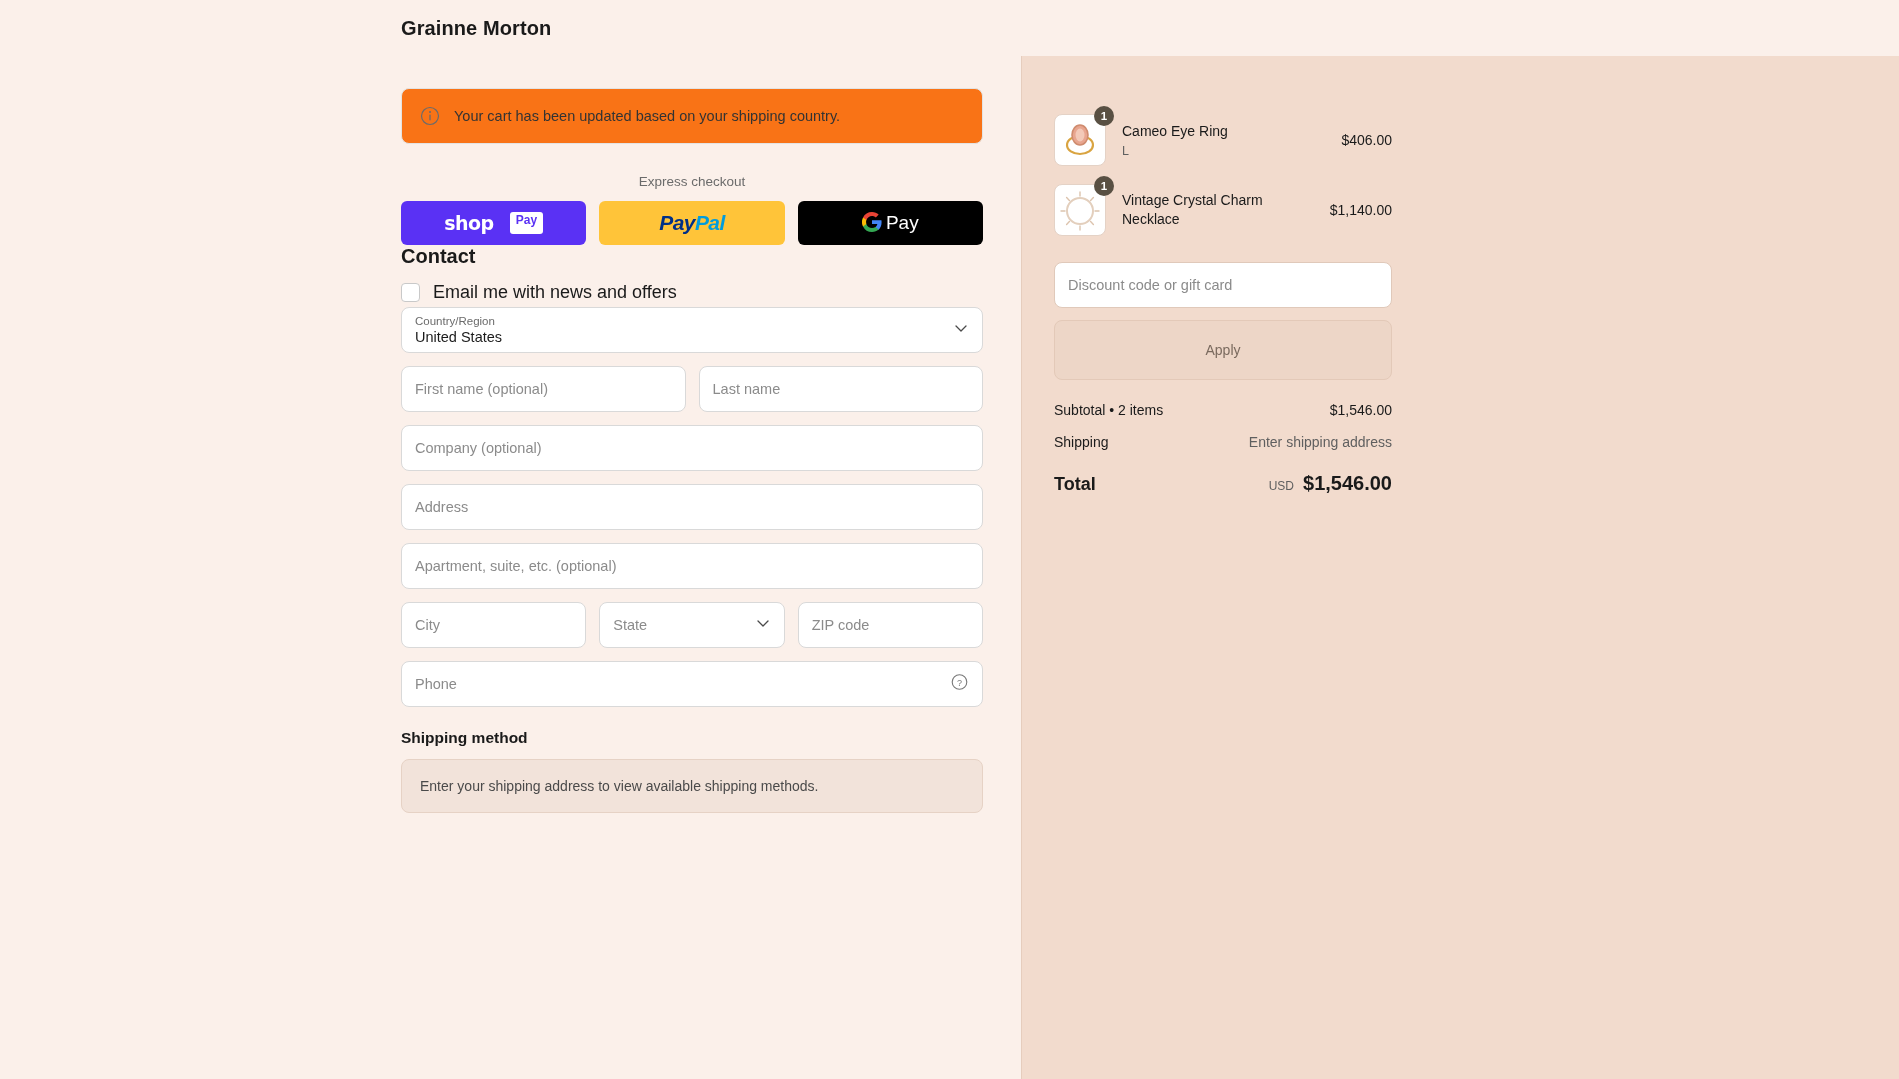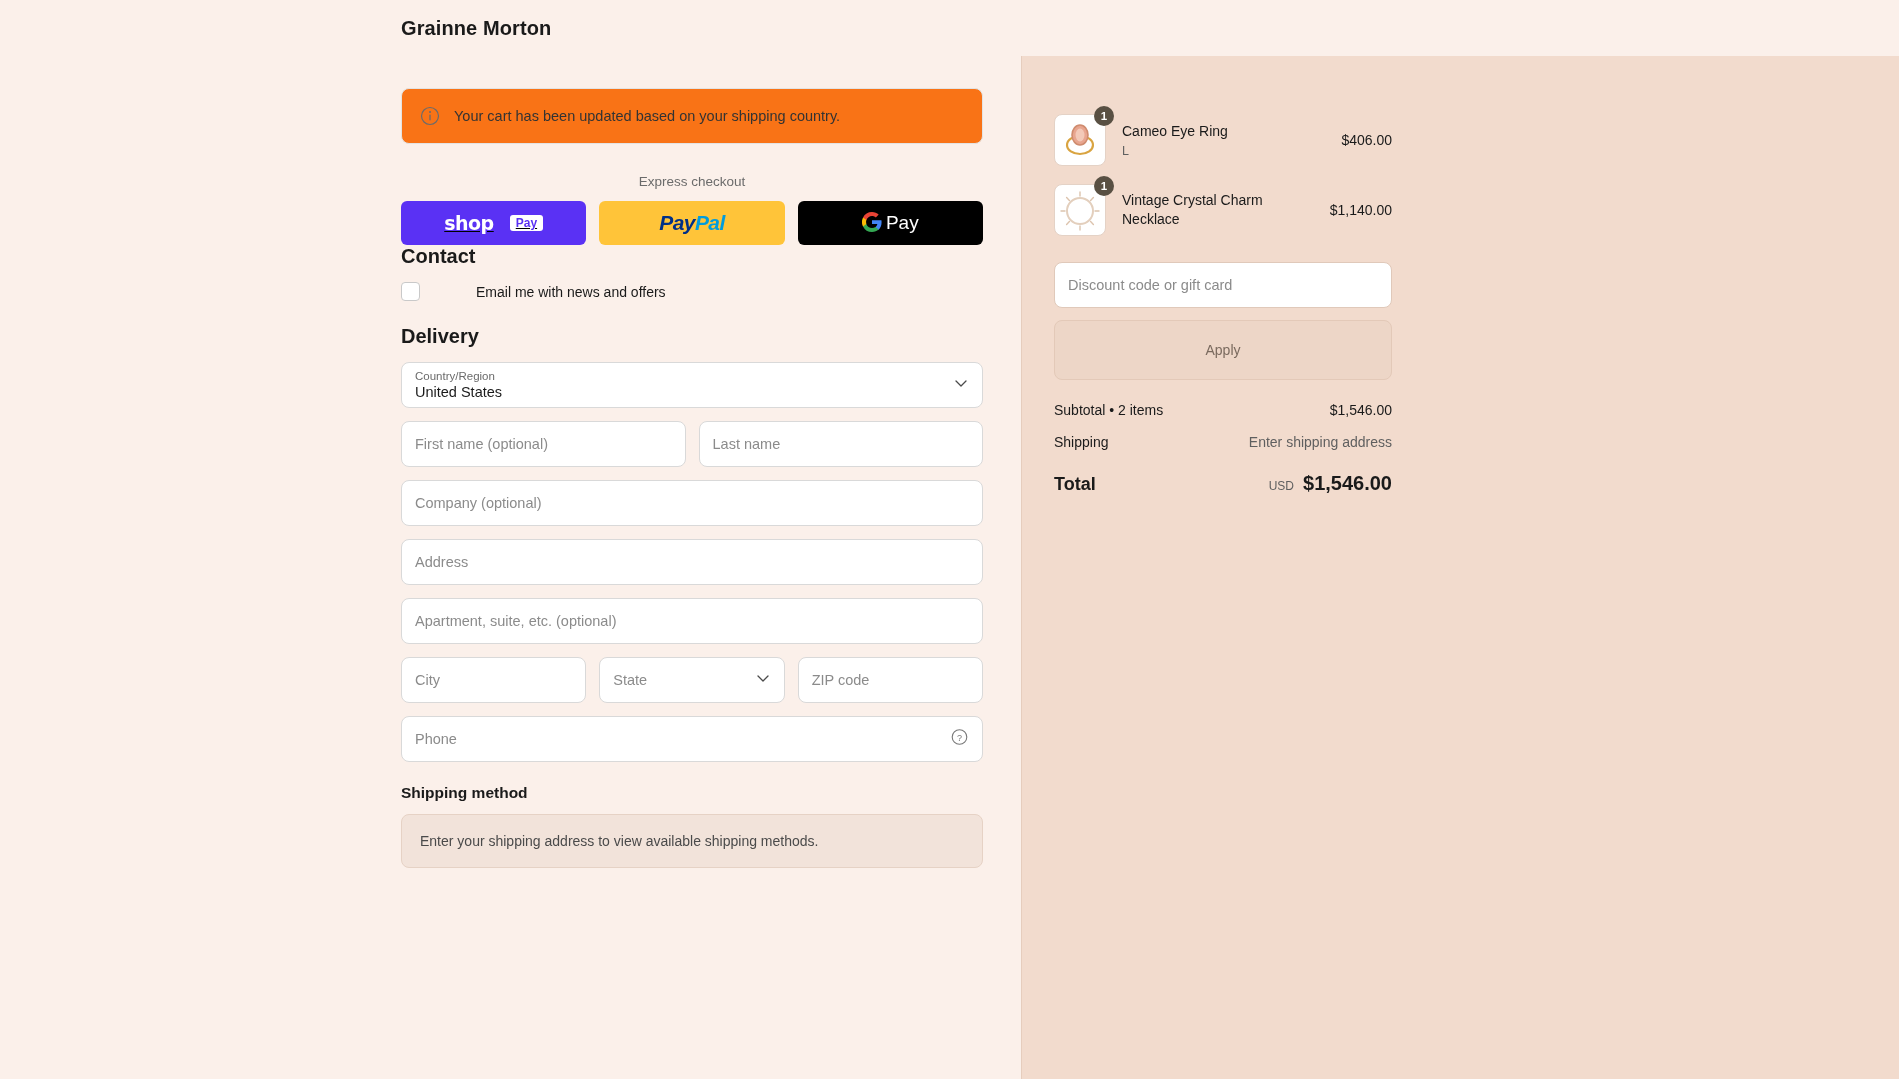--- a/index.html
+++ b/index.html
@@ -74,21 +74,21 @@
     border: none;
     cursor: pointer;
     display: flex;
     align-items: center;
     justify-content: center;
   }
   .wallet-shoppay { background: #5a31f4; }
   .wallet-paypal  { background: #ffc439; }
   .wallet-gpay    { background: #000000; }
 
-  .shoppay-logo { display: flex; align-items: center; gap: 16px; text-decoration: underline; }
+  .shoppay-logo { display: flex; gap: 16px; }
   .shoppay-word {
     color: #fff; font-size: 19px; font-weight: 700; letter-spacing: -0.5px;
     font-family: "DejaVu Sans", sans-serif;
   }
   .shoppay-pill {
     background: #fff; color: #5a31f4; font-size: 12px; font-weight: 700;
     border-radius: 3px; padding: 2px 6px; line-height: 1;
   }
   .paypal-logo { font-size: 21px; font-weight: 700; font-style: italic; letter-spacing: -.6px; }
   .paypal-pay { color: #003087; }
@@ -133,21 +133,21 @@
   .help-icon { position: absolute; right: 14px; top: 50%; transform: translateY(-50%); }
   .row { display: flex; gap: 13px; }
   .row > .field { flex: 1 1 0; }
 
   
   .check-row { display: flex; align-items: center; gap: 13px; margin: 12px 0 4px; }
   .checkbox {
     width: 19px; height: 19px; background: #fff; border: 1px solid #c9c9c9;
     border-radius: 4px; cursor: pointer; flex: 0 0 19px;
   }
-  .check-label { font-size: 14px; color: #1a1a1a; margin-left: 43px; }
+  .check-label { font-size: 18px; color: #1a1a1a; }
 
   
   .ship-notice {
     background: #f2e3da;
     border: 1px solid #e6d2c5;
     border-radius: 8px;
     padding: 18px;
     font-size: 14px;
     color: #4a4a4a;
   }
@@ -253,21 +253,20 @@
           </button>
         </div>
 
 
         <div class="section-title">Contact</div>
         <div class="check-row">
           <span class="checkbox"></span>
           <span class="check-label">Email me with news and offers</span>
         </div>
 
-        <div class="section-title" style="margin-top:24px;">Delivery</div>
 
         <div class="field stacked">
           <span class="mini-label">Country/Region</span>
           <span class="val">United States</span>
           <span class="chevron">
             <svg width="14" height="14" viewBox="0 0 14 14">
                 <path d="M2 5l5 5 5-5" fill="none" stroke="#4a4a4a" stroke-width="1.3" stroke-linecap="round" stroke-linejoin="round"></path>
               </svg>
           </span>
         </div>

